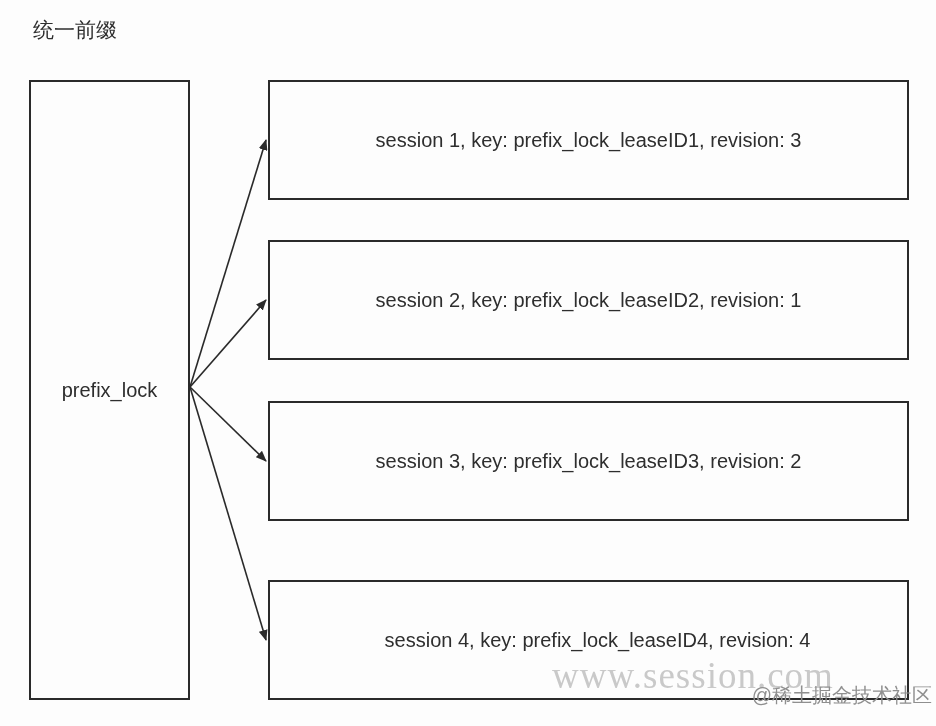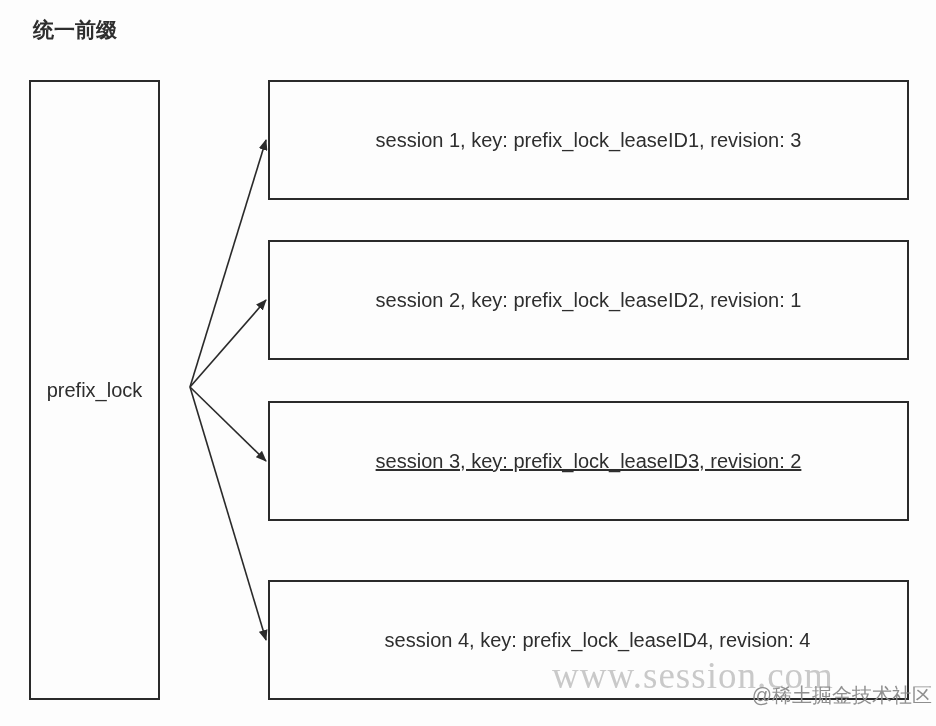--- a/index.html
+++ b/index.html
@@ -13,58 +13,58 @@
     width: 936px;
     height: 726px;
     background: var(--background, #fdfdfd);
     overflow: hidden;
     color: var(--text, #2e2e2e);
   }
   .col-label {
     position: absolute;
     top: 16px;
     font-size: 21px;
-    font-weight: bold;
+    font-weight: normal;
     color: var(--text, #2e2e2e);
     white-space: nowrap;
   }
   .col-label.left { left: 33px; }
   .col-label.right { left: 466px; }
   .node {
     position: absolute;
     box-sizing: border-box;
     border: 2px solid var(--stroke, #2a2a2a);
     background: #fdfdfd;
     display: flex;
     align-items: center;
     justify-content: center;
   }
   .prefix-box {
     left: 29px;
     top: 80px;
-    width: 131px;
+    width: 161px;
     height: 620px;
   }
   .prefix-box .label {
     font-size: 20px;
     color: var(--text, #2e2e2e);
   }
   .session-box {
     left: 268px;
     width: 641px;
     height: 120px;
   }
   .session-box .label {
     font-size: 20px;
     color: var(--text, #2e2e2e);
     white-space: nowrap;
   }
   .session-box.s0 { top: 80px; }
   .session-box.s1 { top: 240px; text-align: center; }
-  .session-box.s2 { top: 401px; text-decoration: underline; }
+  .session-box.s2 { top: 401px; }
   .session-box.s3 { top: 580px; padding-left: 18px; }
   svg.arrows {
     position: absolute;
     left: 0;
     top: 0;
     width: 936px;
     height: 726px;
     pointer-events: none;
   }
   svg.arrows line {

